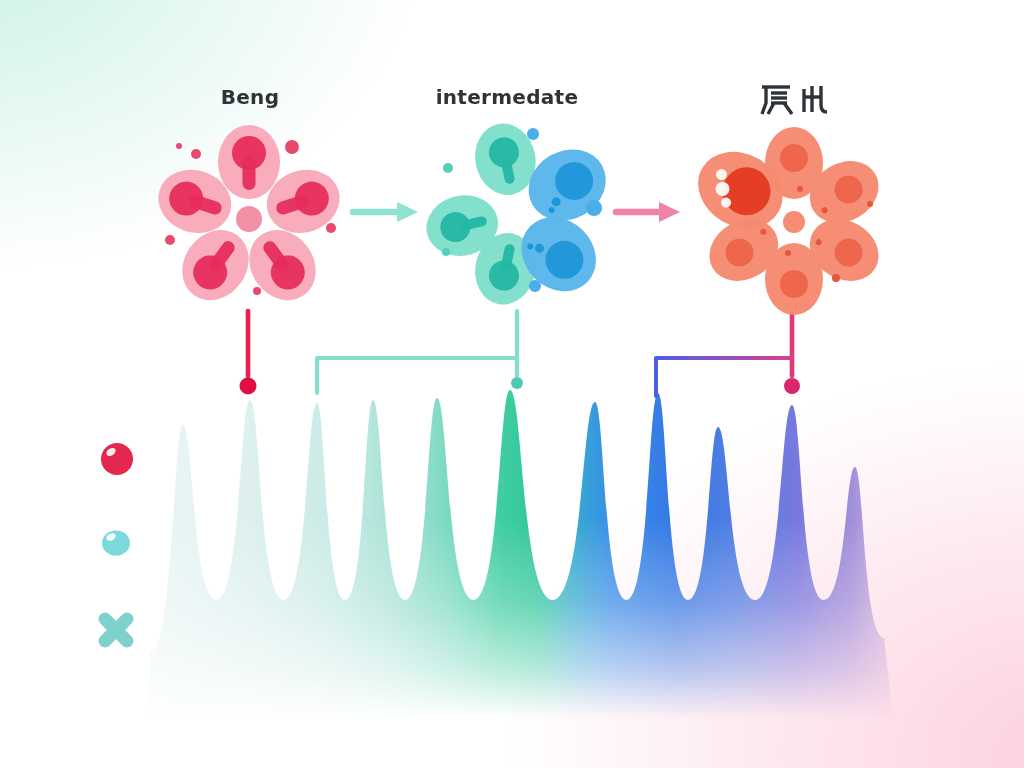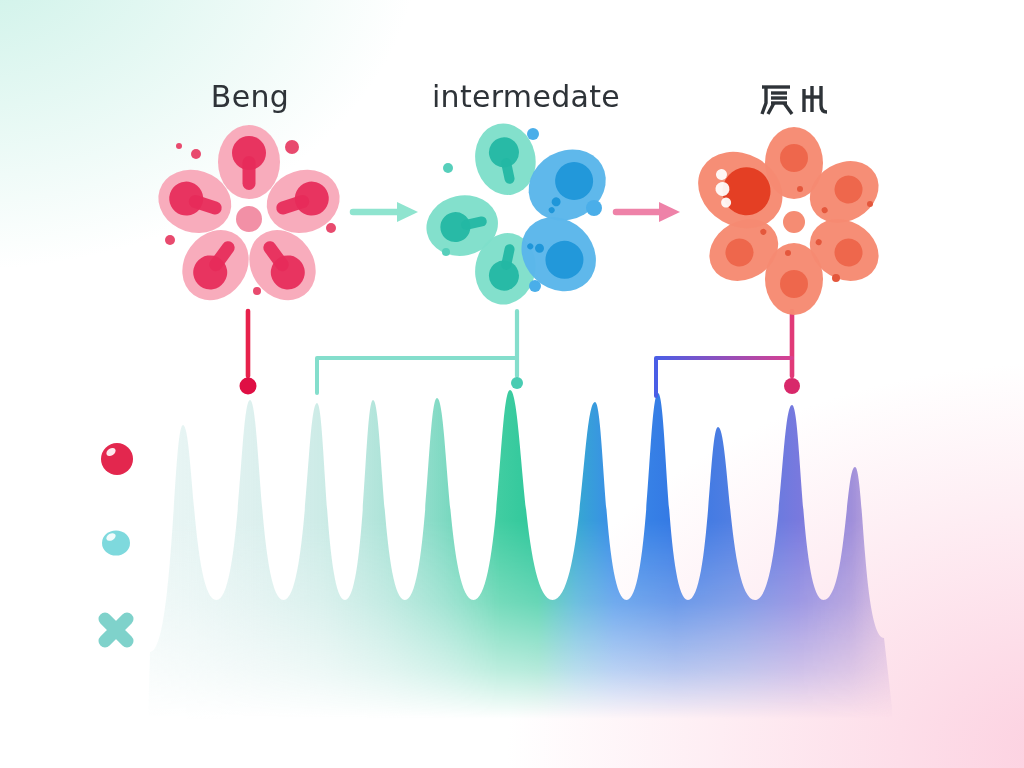--- a/index.html
+++ b/index.html
@@ -7,25 +7,25 @@
     position:relative;width:1024px;height:768px;overflow:hidden;
     background:
       radial-gradient(75% 72% at -4% -8%, rgba(198,240,229,0.95) 0%, rgba(198,240,229,0) 60%),
       radial-gradient(88% 82% at 104% 98%, rgba(252,204,221,0.92) 0%, rgba(252,204,221,0) 62%),
       #ffffff;
     font-family:"DejaVu Sans","Liberation Sans",sans-serif;
   }
   .layer{position:absolute;left:0;top:0;width:1024px;height:768px;}
   .stage-label{
     position:absolute;top:80px;height:36px;
-    font-weight:400;font-size:30px;line-height:34px;color:#2e3338;
+    font-weight:700;font-size:20px;line-height:34px;color:#2e3338;
     text-align:center;letter-spacing:0.3px;
   }
   #label-begin{left:175px;width:150px;}
-  #label-intermediate{left:420px;width:200px;text-align:right;}
+  #label-intermediate{left:407px;width:200px;}
   #label-final{left:758px;top:81px;width:74px;}
   #legend{position:absolute;left:85px;top:425px;width:70px;height:240px;}
 </style>
 </head>
 <body>
 
 <div class="canvas">
 
   <svg id="wave" class="layer" viewBox="0 0 1024 768">
       <defs>

